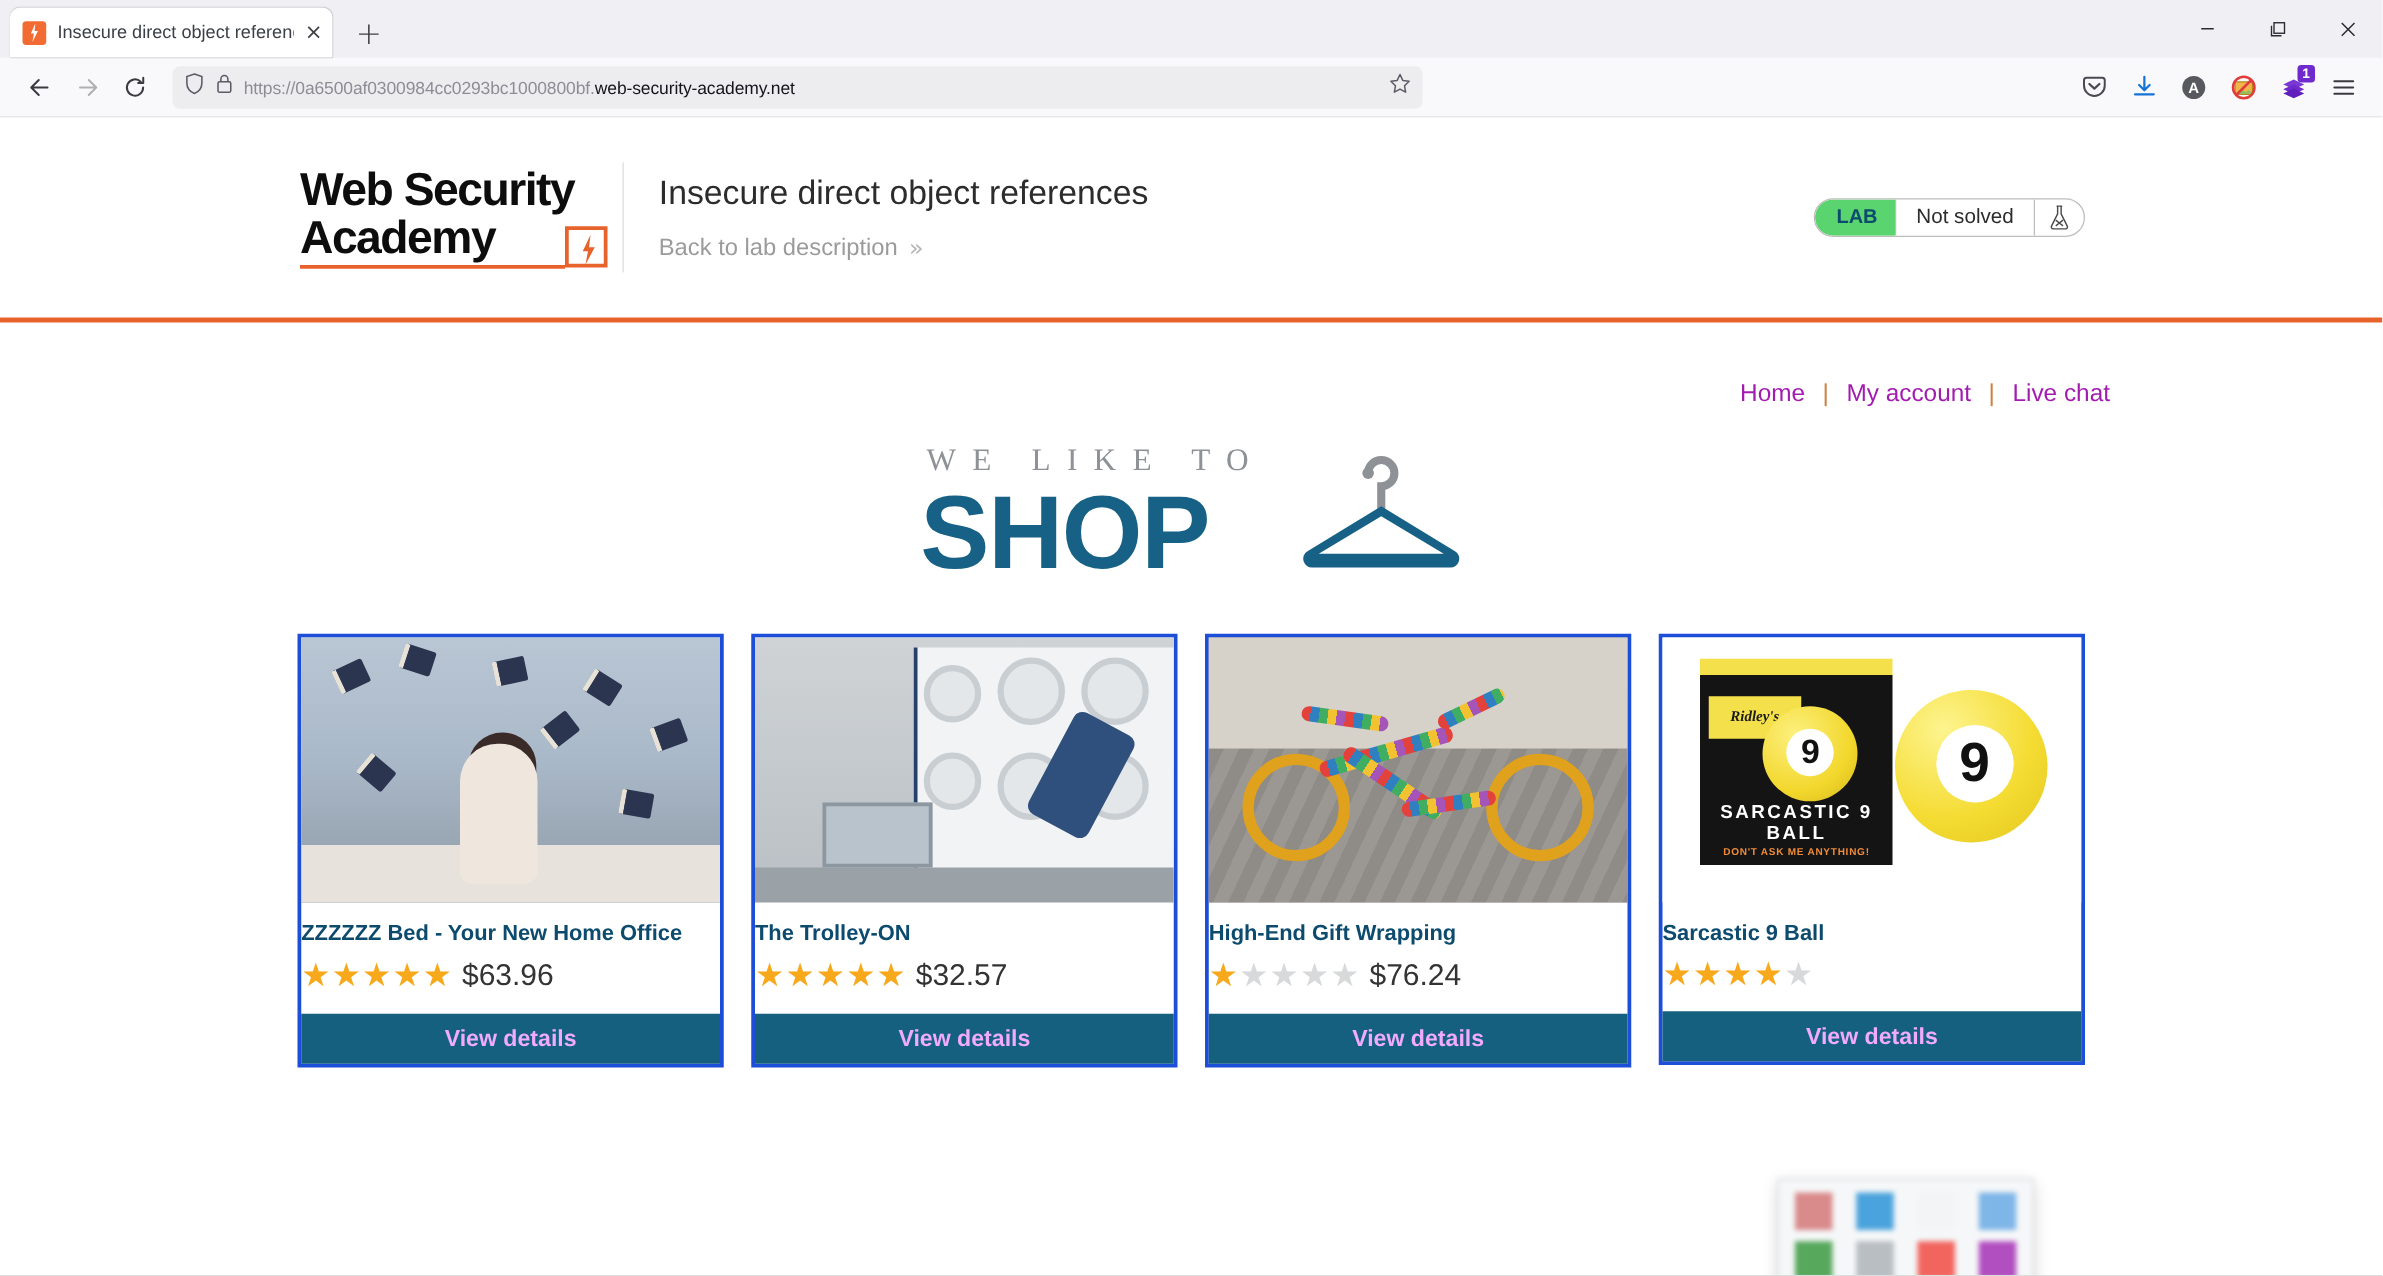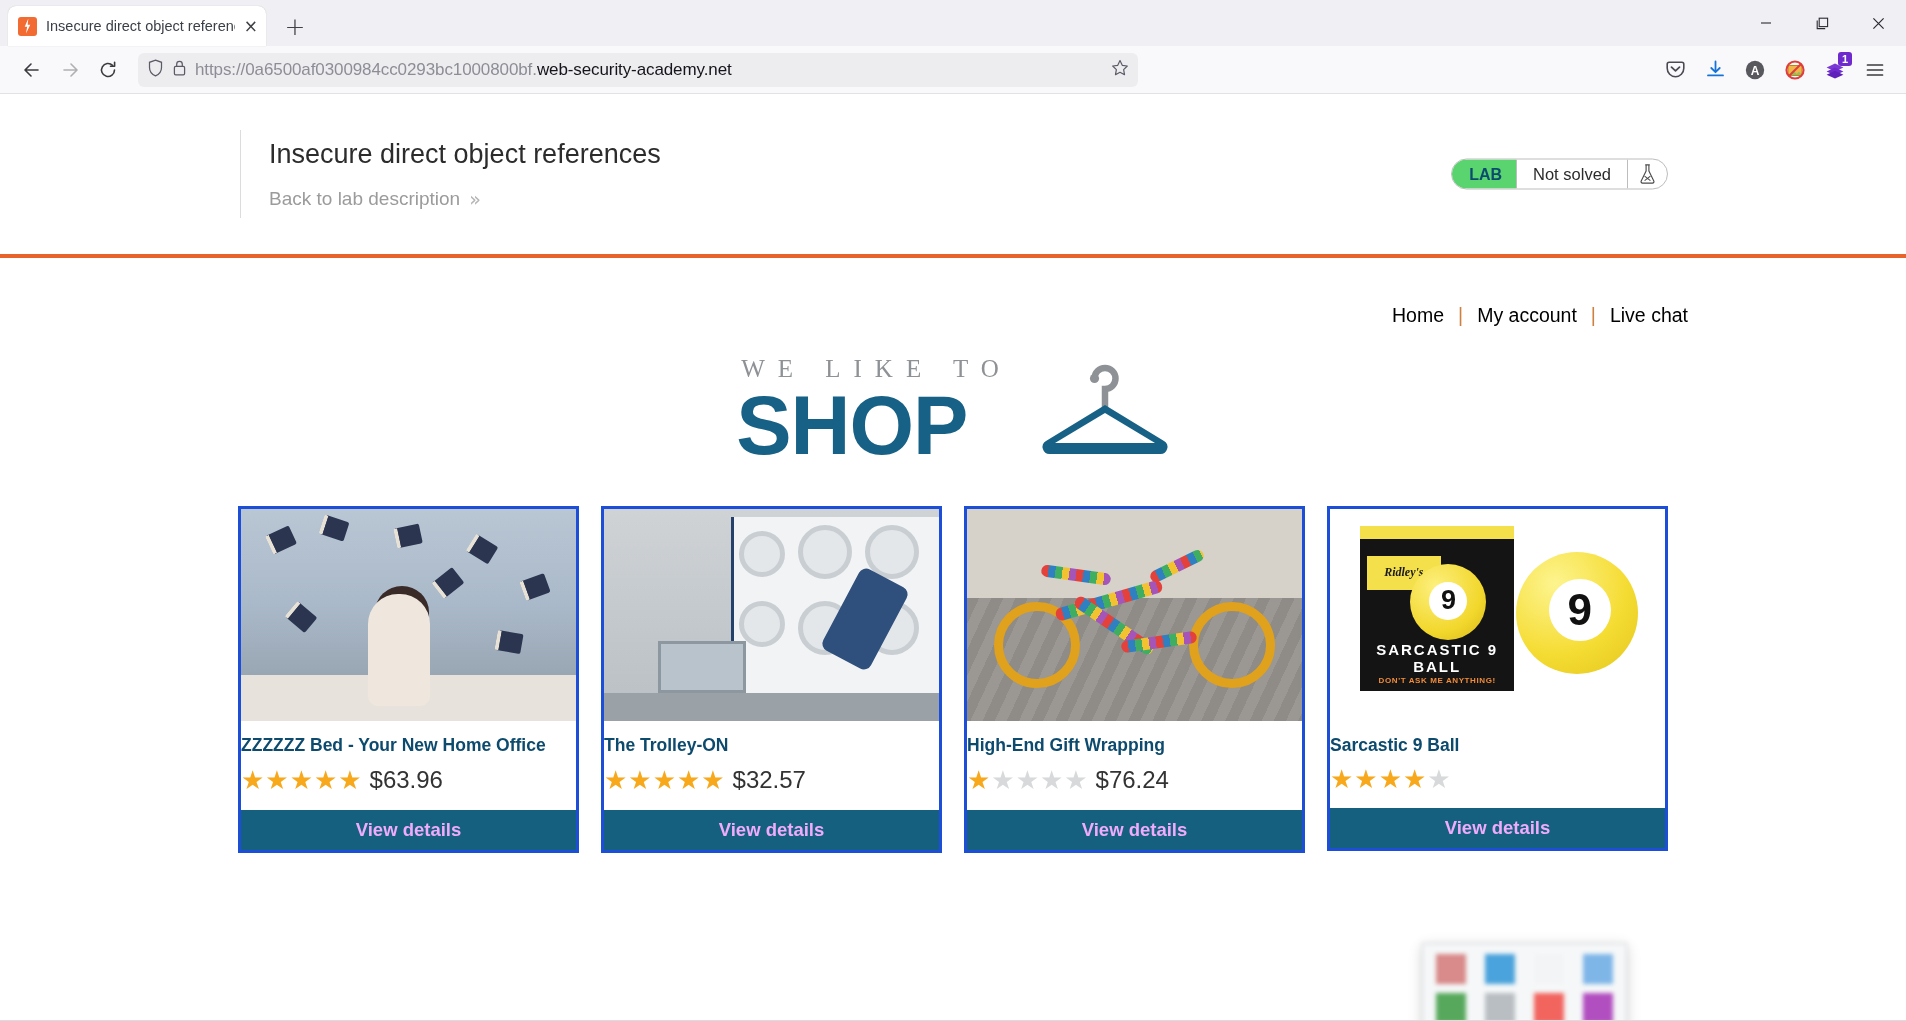--- a/index.html
+++ b/index.html
@@ -60,21 +60,21 @@
     border-radius: 5px; cursor: pointer; color:#3b3b3f;
   }
   .navbtn.disabled { opacity: .38; }
 
   .urlbar {
     flex: 1 1 auto; height: 34px; background: #ededf0; border-radius: 6px;
     margin: 0 12px 0 10px; display: flex; align-items: center;
     padding: 0 9px; gap: 8px; max-width: 1000px;
   }
   .url-text {
-    flex: 1 1 auto; font-size: 17px; color: #8d8d96; white-space: nowrap;
+    flex: 1 1 auto; font-size: 14px; color: #8d8d96; white-space: nowrap;
     overflow: hidden; letter-spacing: -0.1px;
   }
   .url-text b { color: #15141a; font-weight: 400; }
   .urlbar .star { cursor: pointer; color:#5b5b66; }
 
   .toolbar-icons { display: flex; align-items: center; gap: 6px; margin-left: auto; }
   .ticon {
     width: 34px; height: 34px; display:flex; align-items:center; justify-content:center;
     border-radius: 5px; cursor: pointer; position: relative; color:#3b3b3f;
   }
@@ -137,21 +137,21 @@
     width: 40px; display:flex; align-items:center; justify-content:center;
     border-left: 1px solid #bdbdbd;
   }
 
   .orange-rule { height: 4px; background: #e8622c; }
 
   .shop-nav {
     display: flex; justify-content: flex-end; align-items: center;
     padding: 46px 218px 0 0; gap: 14px; font-size: 19.5px;
   }
-  .shop-nav a { color: #000000; text-decoration: none; cursor: pointer; }
+  .shop-nav a { color: #a21caf; text-decoration: none; cursor: pointer; }
   .shop-nav .sep { color: #cf8040; }
 
   .banner {
     display: flex; align-items: center; justify-content: center;
     margin-top: 28px; gap: 28px;
   }
   .banner-words { display: flex; flex-direction: column; align-items: flex-start; }
   .banner-top {
     font-size: 25px; letter-spacing: 13px; color: #8e9296; font-weight: 400;
     font-family: "Liberation Serif", serif; margin-left: 5px;
@@ -422,20 +422,26 @@
         <svg width="20" height="20" viewBox="0 0 20 20">
             <path d="M2.5 5h15M2.5 10h15M2.5 15h15" stroke="#3b3b3f" stroke-width="1.7" stroke-linecap="round"></path>
           </svg>
       </div>
     </div>
   </div>
 
   <div class="page">
 
     <div class="academy-header">
+      <div class="logo">
+        <div class="logo-l1">Web Security</div>
+        <div class="logo-l2">Academy</div>
+        <div class="logo-underline"></div>
+        <div class="logo-bolt"></div>
+      </div>
       <div class="hdr-divider"></div>
       <div class="hdr-text">
         <div class="lab-title">Insecure direct object references</div>
         <div class="lab-back">
           <span>Back to lab description</span>
           <span class="chev">»</span>
         </div>
       </div>
 
       <div class="lab-status">

